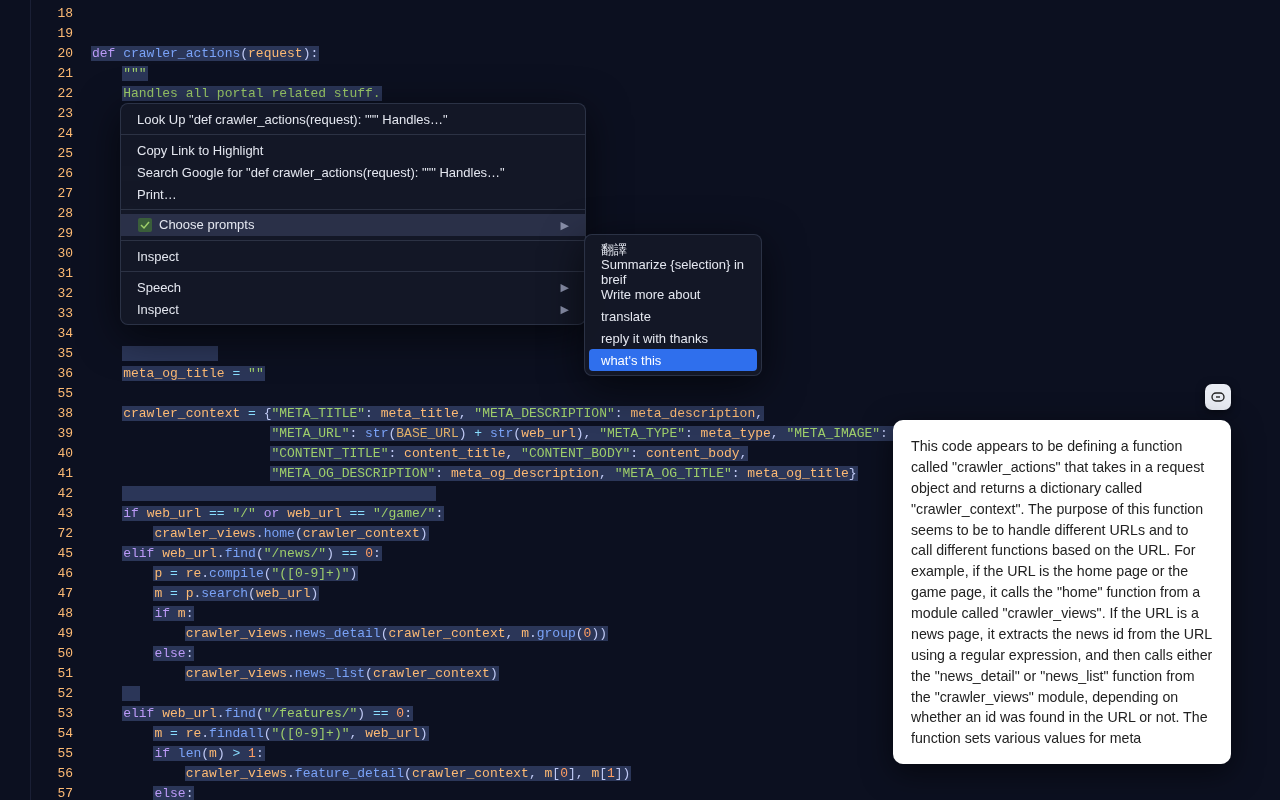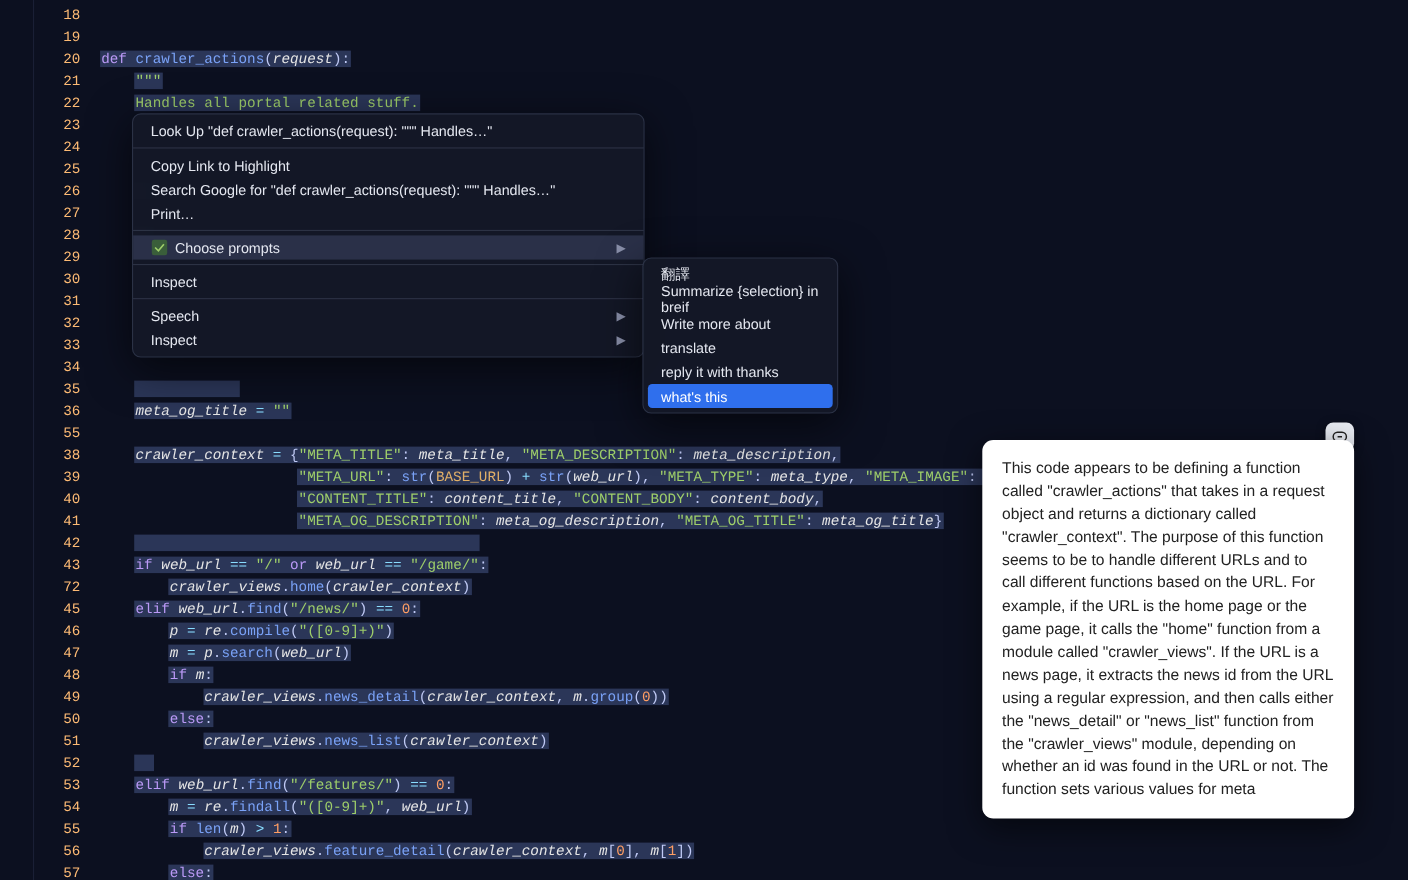--- a/index.html
+++ b/index.html
@@ -38,21 +38,21 @@
   white-space: pre;
   position: relative;
 }
 .line { height: 20px; }
 .hl { background: #2b3658; border-radius: 0; padding: 0 1px; }
 .kw { color: #bb9af7; }
 .fn { color: #7aa2f7; text-align: right; }
 .str { color: #9ece6a; }
 .num { color: #ff9e64; }
 .op { color: #89ddff; }
-.var { color: #e5e5e5; font-style: italic; }
+.var { color: #fdba74; }
 .warn { color: #e0af68; text-align: right; }
 
 .context-menu {
   position: absolute;
   left: 120px;
   top: 103px;
   width: 466px;
   background: rgba(20, 24, 38, 0.96);
   border: 1px solid rgba(90, 100, 130, 0.35);
   border-radius: 8px;
@@ -79,21 +79,21 @@
 }
 .context-menu .chevron { color: #888ea8; font-size: 11px; }
 .context-menu .icon-slot {
   display: inline-flex;
   width: 16px;
   height: 16px;
   margin-right: 6px;
   align-items: center;
   justify-content: center;
 }
-.context-menu .prompt-row { display:flex; align-items:center; }
+.context-menu .prompt-row { display:flex; }
 
 .submenu {
   position: absolute;
   left: 584px;
   top: 234px;
   width: 178px;
   background: rgba(20, 24, 38, 0.97);
   border: 1px solid rgba(90, 100, 130, 0.35);
   border-radius: 8px;
   font-family: -apple-system, BlinkMacSystemFont, "Segoe UI", sans-serif;
@@ -128,21 +128,21 @@
   display: flex;
   align-items: center;
   justify-content: center;
   box-shadow: 0 2px 8px rgba(0,0,0,0.5);
 }
 .assistant-icon svg { width: 16px; height: 16px; }
 
 .tooltip {
   position: absolute;
   right: 49px;
-  top: 400px;
+  top: 420px;
   width: 338px;
   height: 344px;
   background: #fff;
   border-radius: 10px;
   padding: 16px 18px;
   font-family: -apple-system, BlinkMacSystemFont, "Segoe UI", sans-serif;
   font-size: 14.2px;
   line-height: 1.47;
   color: #222;
   overflow: hidden;

